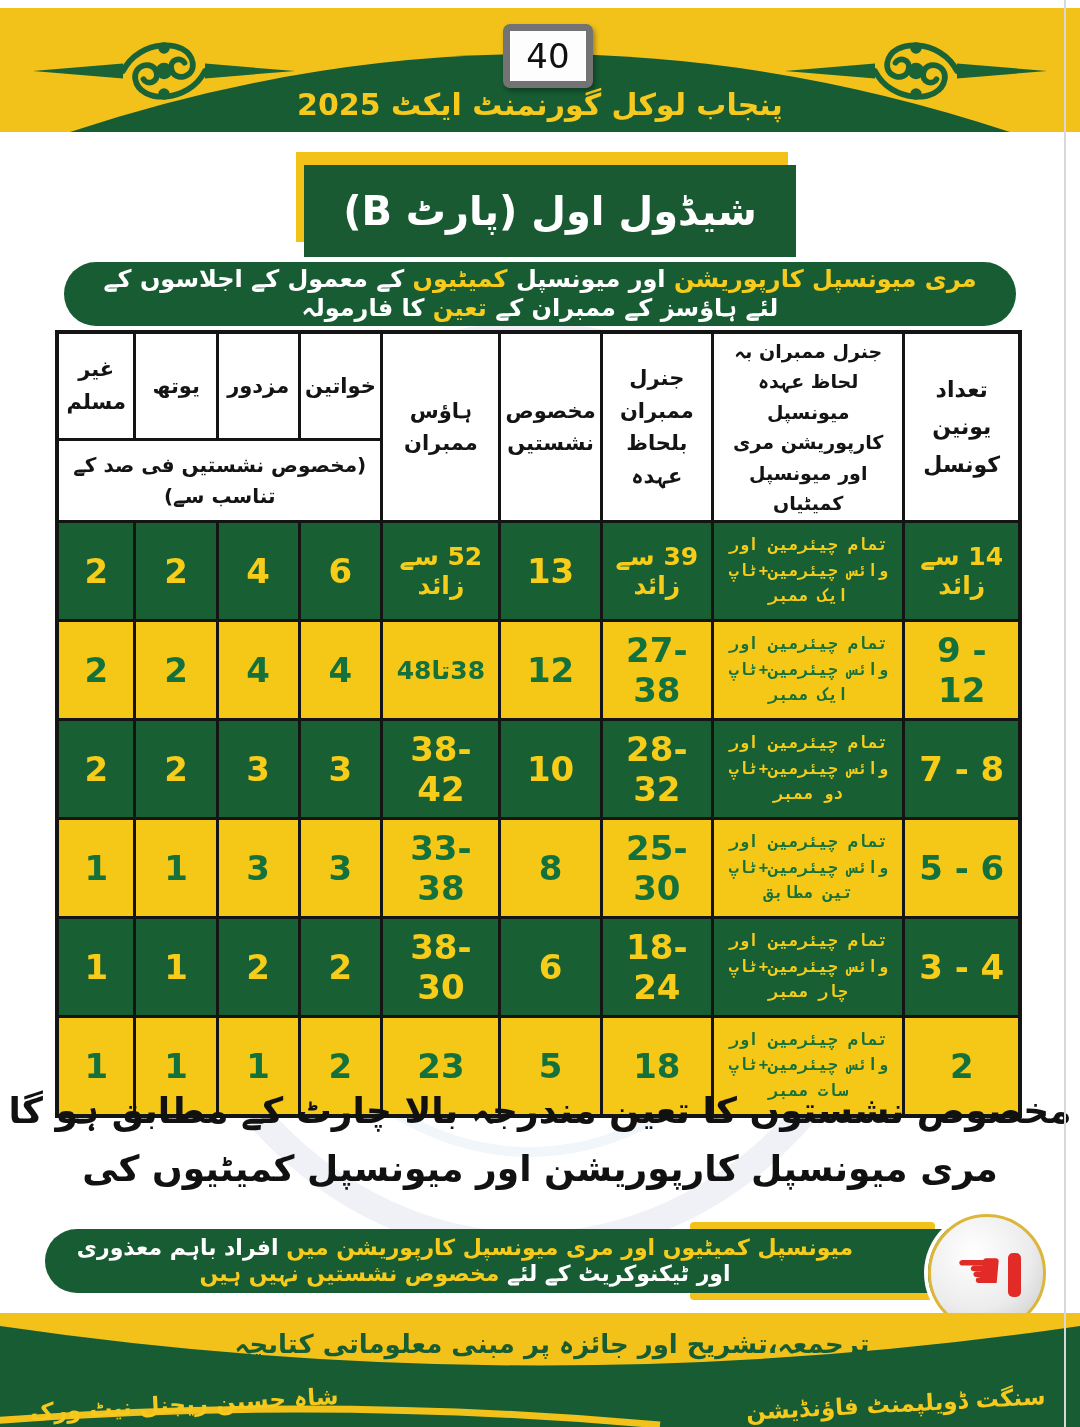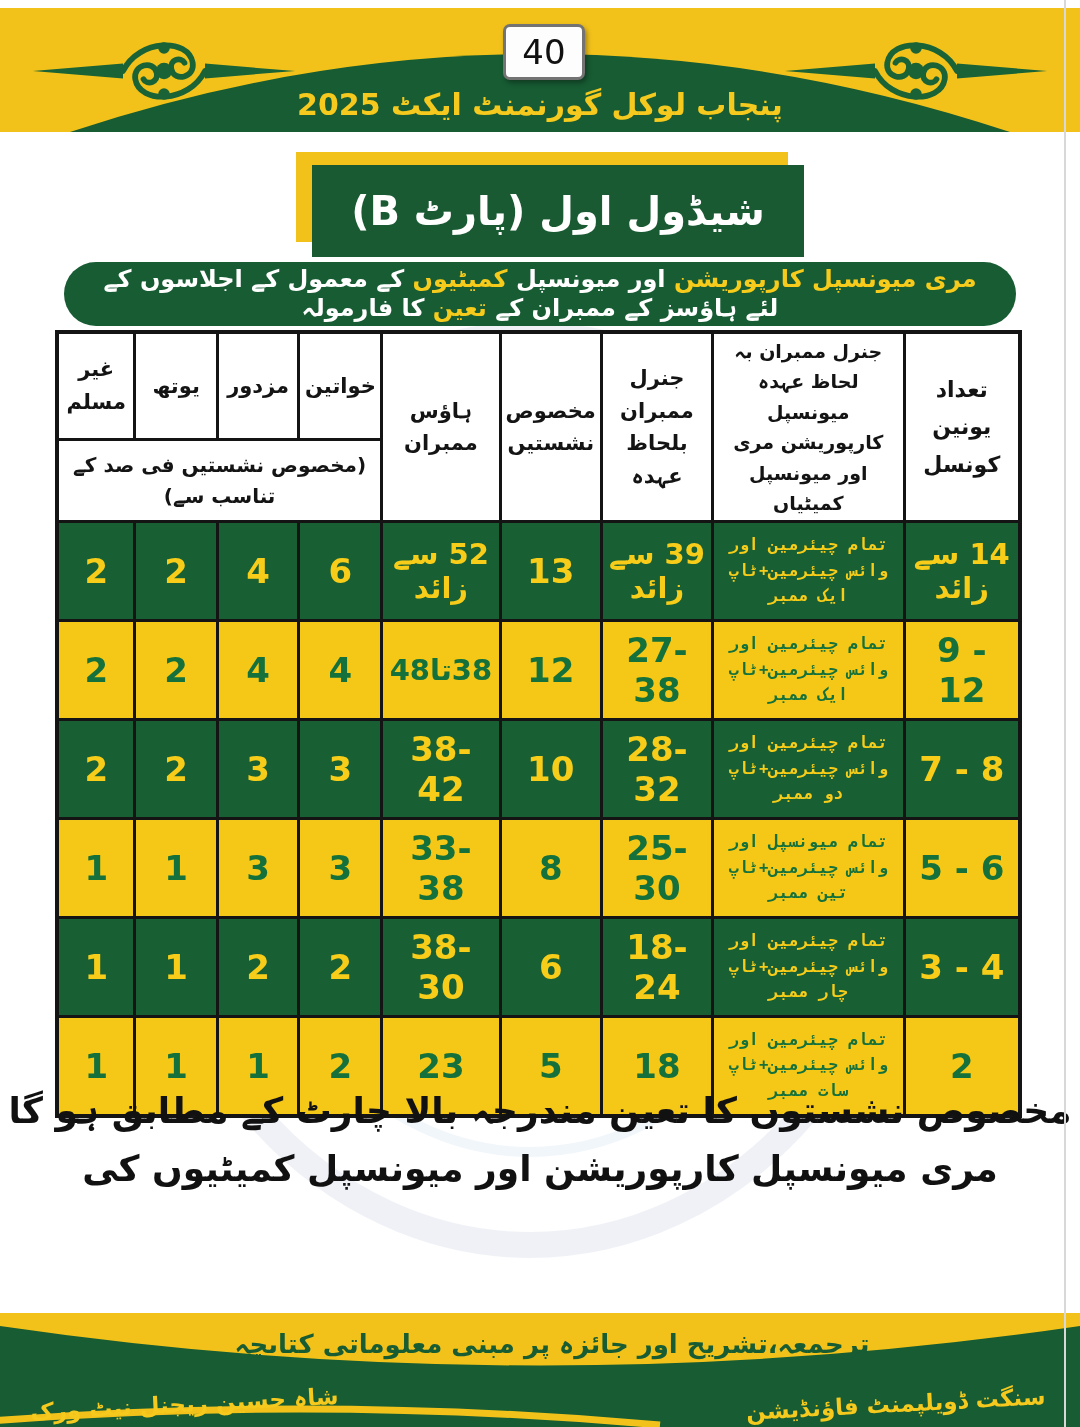--- a/index.html
+++ b/index.html
@@ -13,27 +13,27 @@
 
   
   .top-band{position:absolute;left:0;top:8px;width:1080px;height:124px;background:#F2C21B;z-index:1;}
   .dome{position:absolute;left:0;bottom:0;width:1080px;height:124px;}
   .ornament{position:absolute;top:22px;width:300px;height:82px;}
   .ornament.left{left:14px;}
   .ornament.right{right:14px;transform:scaleX(-1);}
   .act-title{position:absolute;left:0;bottom:10px;width:100%;text-align:center;direction:rtl;
         color:#F5C91D;font-weight:bold;font-size:30px;letter-spacing:1px;}
   .page-number-badge{position:absolute;left:503px;top:16px;width:76px;height:50px;background:#fdfdfd;
-        border:3px solid #737373;border-radius:7px;box-shadow:2px 3px 5px rgba(0,0,0,.35);
+        border:7px solid #737373;border-radius:7px;box-shadow:2px 3px 5px rgba(0,0,0,.35);
         display:flex;align-items:center;justify-content:center;font-size:34px;color:#111;}
 
   
   .title-block{position:absolute;left:0;top:148px;width:1080px;height:112px;z-index:1;}
   .title-yellow{position:absolute;left:296px;top:4px;width:492px;height:90px;background:#F2C21B;}
-  .title-green{position:absolute;left:312px;top:17px;width:492px;height:92px;background:#1A5A33;
+  .title-green{position:absolute;left:304px;top:17px;width:492px;height:92px;background:#1A5A33;
         display:flex;align-items:center;justify-content:center;}
   .title-green .txt{color:#ffffff;font-weight:bold;font-size:40px;direction:rtl;}
 
   
   .formula-banner{position:absolute;left:64px;top:262px;width:952px;height:64px;background:#175C33;
         border-radius:32px;display:flex;align-items:center;justify-content:center;z-index:1;
         padding:12px 26px;box-sizing:border-box;}
   .formula-banner .line{direction:rtl;text-align:center;font-weight:bold;font-size:24px;line-height:1.2;}
   .seg-yellow{color:#F6CB1C;}
   .seg-white{color:#ffffff;}
@@ -47,21 +47,21 @@
   .gov-table thead tr.h-main{height:90px;}
   .gov-table thead tr.h-sub{height:48px;}
   .gov-table thead th.desc-h{font-size:19px;line-height:1.6;}
   .gov-table thead th.count-h{font-size:22px;line-height:1.7;}
   .gov-table thead th.subspan{font-size:20px;}
   .gov-table tbody tr{height:99px;}
   .gov-table tbody td{font-size:34px;font-weight:bold;}
   tr.row-green td{background:#186034;color:#F7CD1A;}
   tr.row-yellow td{background:#F5C716;color:#15713B;}
   .gov-table td.desc-cell{font-size:16.5px;line-height:1.55;padding:2px 8px;font-family:Liberation Mono, monospace;}
-  .gov-table td.mid-text{font-size:29px;}
+  .gov-table td.mid-text{font-size:25px;}
 
   
   .statement{position:absolute;left:0;top:1082px;width:1080px;text-align:center;direction:rtl;z-index:1;
         color:#111;font-weight:bold;font-size:36px;line-height:1.6;}
 
   
   .note-wrap{position:absolute;left:0;top:1214px;width:1080px;height:106px;z-index:1;}
   .note-accent{position:absolute;width:245px;height:9px;background:#F2C21B;border-radius:4px;left:690px;}
   .note-accent.top{top:8px;}
   .note-accent.bottom{top:77px;}
@@ -201,21 +201,21 @@
           <td dir="ltr">28-32</td>
           <td dir="ltr">10</td>
           <td dir="ltr">38-42</td>
           <td dir="ltr">3</td>
           <td dir="ltr">3</td>
           <td dir="ltr">2</td>
           <td dir="ltr">2</td>
         </tr>
         <tr class="row-yellow">
           <td dir="ltr">5 - 6</td>
-          <td dir="rtl" class="desc-cell">تمام میونسپل اور وائس چیئرمین+ٹاپ تین ممبر</td>
+          <td dir="rtl" class="desc-cell">تمام چیئرمین اور وائس چیئرمین+ٹاپ تین مطابق</td>
           <td dir="ltr">25-30</td>
           <td dir="ltr">8</td>
           <td dir="ltr">33-38</td>
           <td dir="ltr">3</td>
           <td dir="ltr">3</td>
           <td dir="ltr">1</td>
           <td dir="ltr">1</td>
         </tr>
         <tr class="row-green">
           <td dir="ltr">3 - 4</td>
@@ -240,20 +240,33 @@
           <td dir="ltr">1</td>
         </tr>
       </tbody>
   </table>
 
   <div class="statement">
     <div>مخصوص نشستوں کا تعین مندرجہ بالا چارٹ کے مطابق ہو گا</div>
     <div>مری میونسپل کارپوریشن اور میونسپل کمیٹیوں کی</div>
   </div>
 
+  <div class="note-wrap">
+    <div class="note-accent top"></div>
+    <div class="note-accent bottom"></div>
+    <div class="note-bar">
+      <div class="line">
+        <span class="seg-yellow">میونسپل کمیٹیوں اور مری میونسپل کارپوریشن میں </span><span class="seg-white">افراد باہم معذوری اور ٹیکنوکریٹ کے لئے </span><span class="seg-yellow">مخصوص نشستیں نہیں ہیں</span>
+      </div>
+    </div>
+    <div class="note-circle">
+      <span class="hand-glyph">☚</span>
+      <span class="hand-bar"></span>
+    </div>
+  </div>
 
   <div class="footer">
     <svg viewBox="0 0 1080 114" preserveAspectRatio="none">
       <path d="M0,0 H1080 V13 Q540,92 0,13 Z" fill="#F2C21B"></path>
       <path d="M-10,108 Q320,82 660,112" fill="none" stroke="#F2C21B" stroke-width="7"></path>
     </svg>
     <div class="footer-center">ترجمعہ،تشریح اور جائزہ پر مبنی معلوماتی کتابچہ</div>
     <div class="footer-side left">شاہ حسین ریجنل نیٹ ورک</div>
     <div class="footer-side right">سنگت ڈویلپمنٹ فاؤنڈیشن</div>
   </div>

